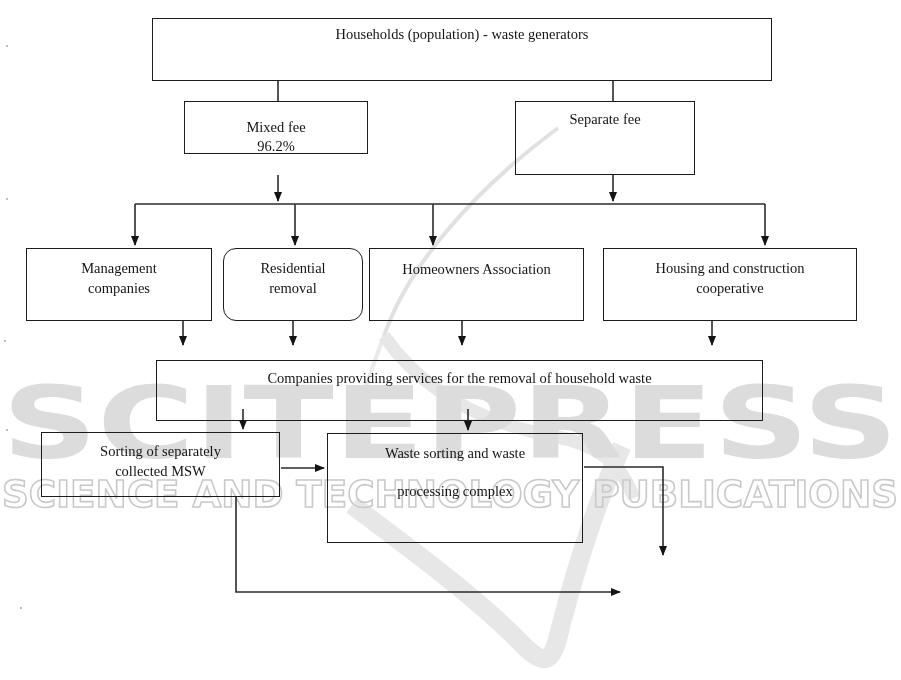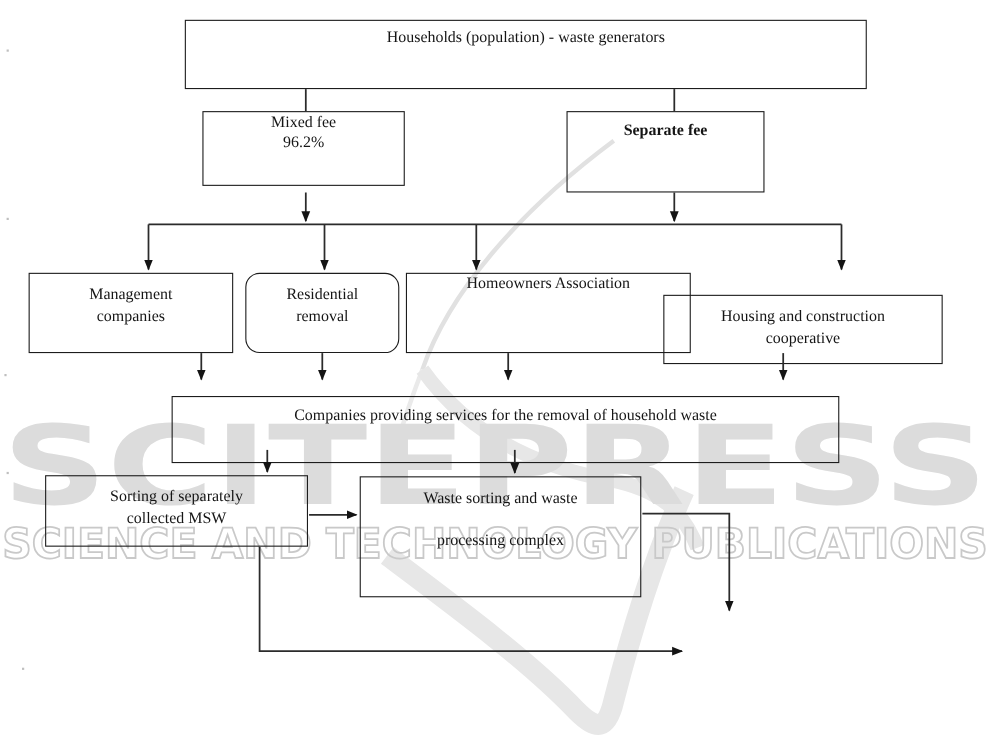--- a/index.html
+++ b/index.html
@@ -10,27 +10,27 @@
   svg{position:absolute;left:0;top:0;}
   .wm-layer{z-index:1;pointer-events:none;}
   .edge-layer{z-index:3;pointer-events:none;}
   .node{
     position:absolute;z-index:2;box-sizing:border-box;
     border:1.7px solid var(--ink,#1c1c1c);background:transparent;
     text-align:center;font-size:14.5px;line-height:19px;
   }
   .node .l{display:block;}
   
-  #n-households{left:168px;top:18px;width:620px;height:63px;padding-top:6px;}
-  #n-mixed{left:184px;top:101px;width:184px;height:68px;padding-top:0;}
-  #n-separate{left:515px;top:101px;width:180px;height:74px;padding-top:8px;font-weight:bold;}
+  #n-households{left:152px;top:18px;width:620px;height:63px;padding-top:6px;}
+  #n-mixed{left:184px;top:101px;width:184px;height:53px;padding-top:16px;}
+  #n-separate{left:515px;top:101px;width:180px;height:74px;padding-top:8px;}
   #n-management{left:26px;top:248px;width:186px;height:73px;padding-top:9px;line-height:20px;}
   #n-residential{left:223px;top:248px;width:140px;height:73px;padding-top:9px;line-height:20px;border-radius:13px;}
-  #n-homeowners{left:369px;top:248px;width:259px;height:73px;}
-  #n-housing{left:603px;top:248px;width:254px;height:63px;padding-top:9px;line-height:20px;margin-top:20px;}
+  #n-homeowners{left:369px;top:248px;width:215px;height:73px;padding-top:11px;}
+  #n-housing{left:603px;top:248px;width:254px;height:73px;padding-top:9px;line-height:20px;}
   #n-services{left:156px;top:360px;width:607px;height:61px;padding-top:8px;}
   #n-sorting{left:41px;top:432px;width:239px;height:65px;padding-top:8px;line-height:20px;}
   #n-processing{left:327px;top:433px;width:256px;height:110px;line-height:38px;}
   #n-polygons{left:623px;top:558px;width:187px;height:52px;padding-top:8px;}
   
   .dot{position:absolute;width:2px;height:2px;background:#8a8a8a;opacity:.55;z-index:2;}
   #dot1{left:6px;top:45px;} #dot2{left:6px;top:198px;} #dot3{left:4px;top:340px;}
   #dot4{left:6px;top:429px;} #dot5{left:20px;top:607px;}
 </style>
 </head>

